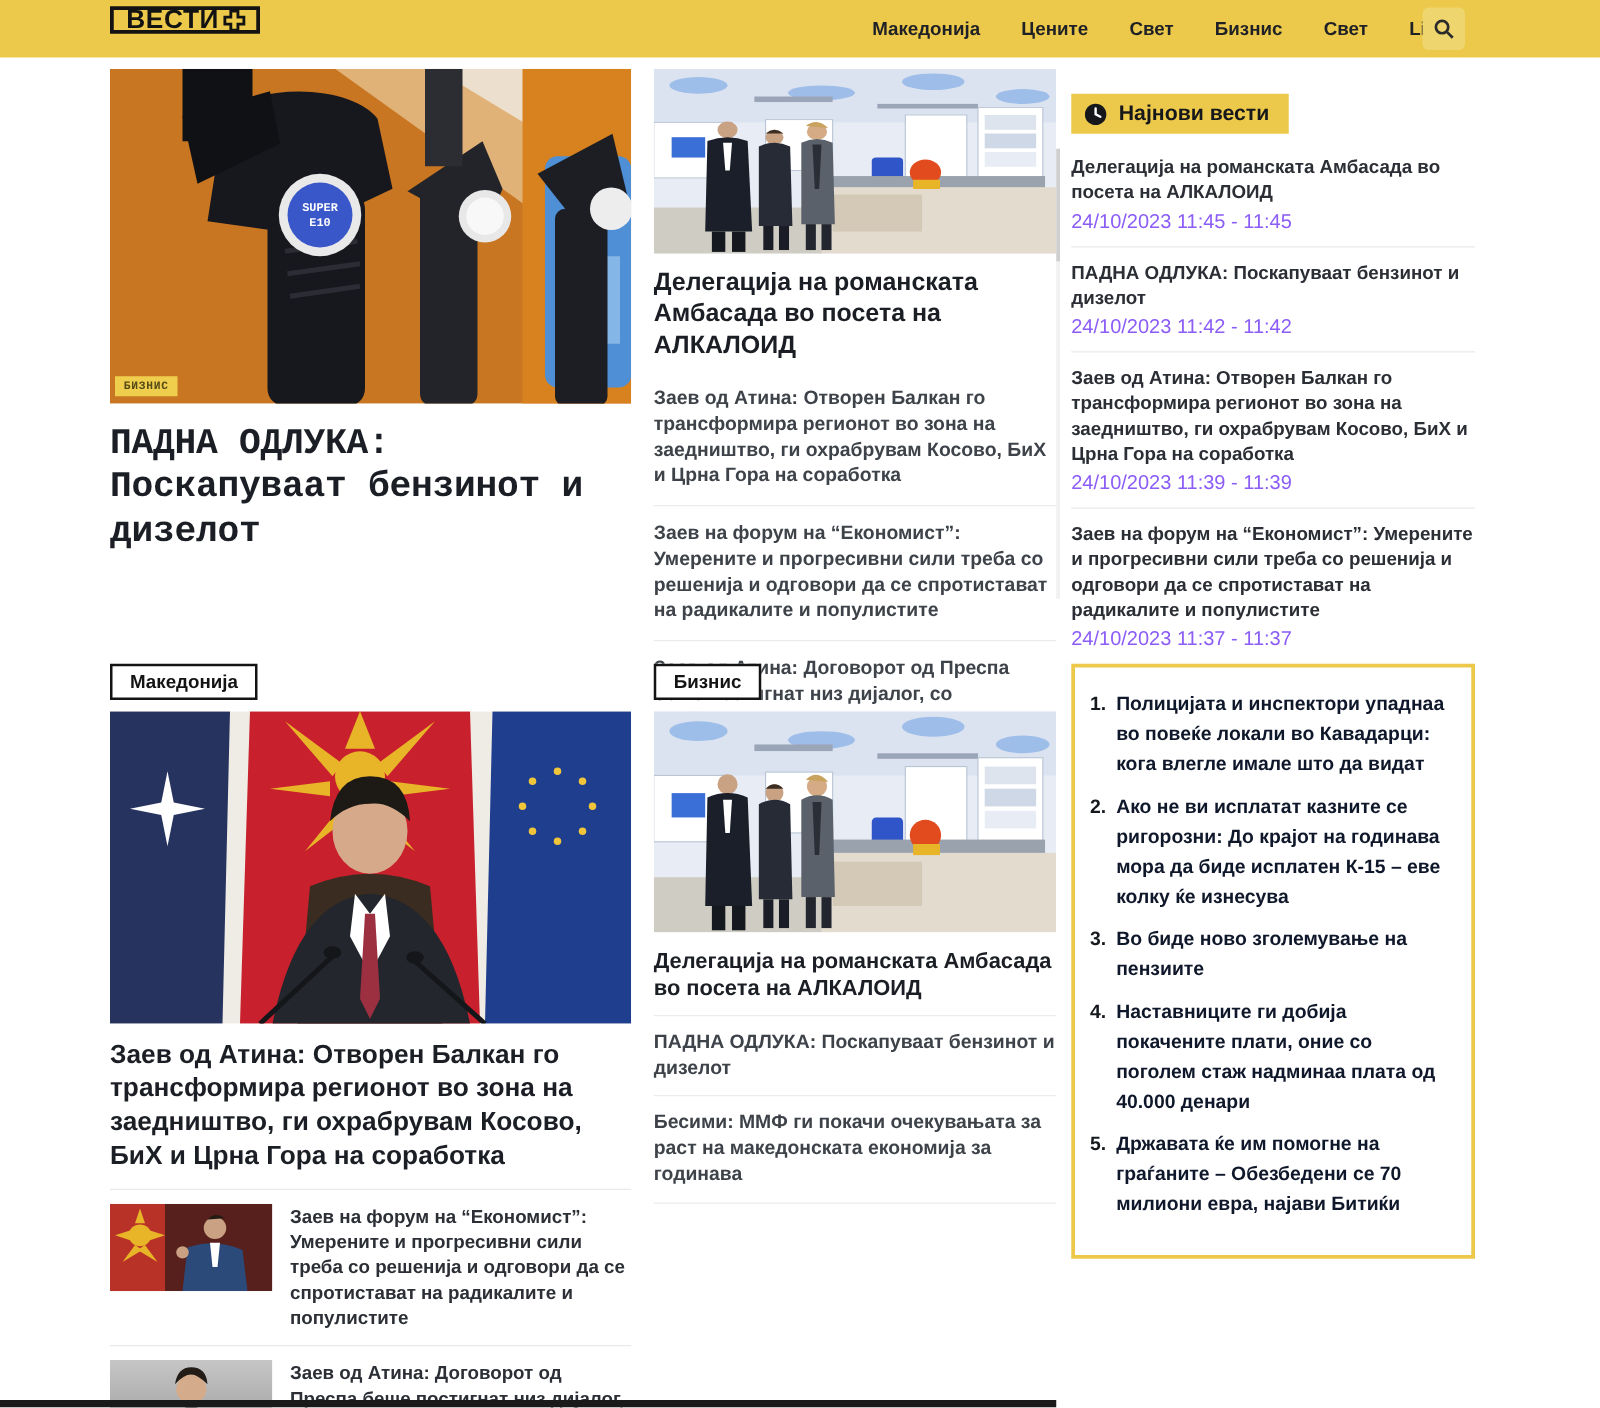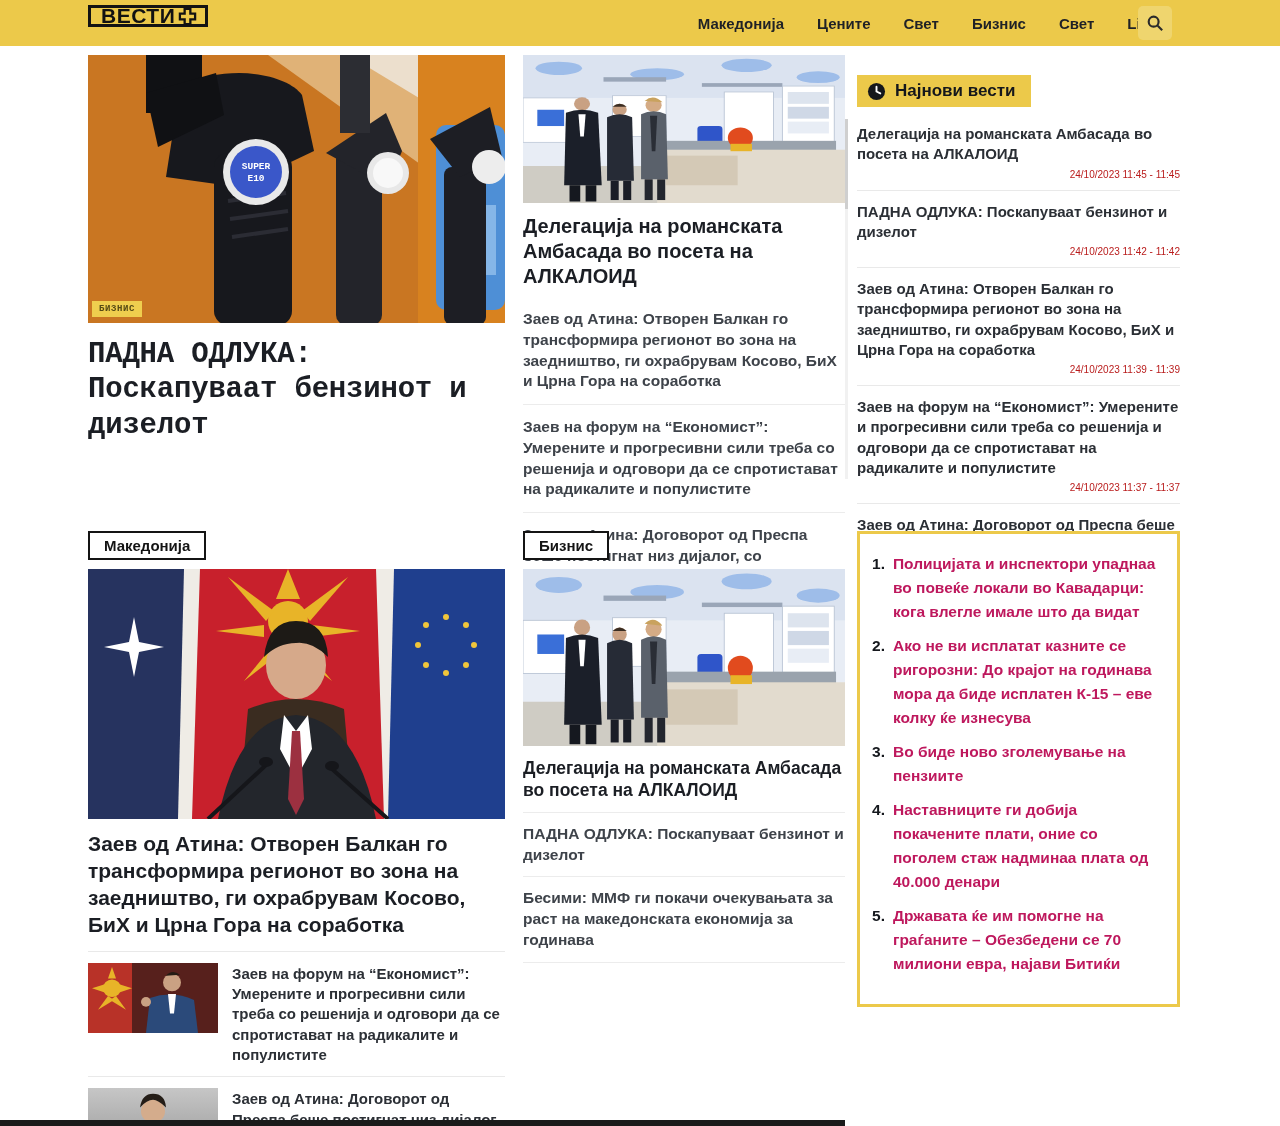--- a/index.html
+++ b/index.html
@@ -52,21 +52,21 @@
   
   .latest-badge {
     display:inline-flex; align-items:center; gap:9px; background:#ECC94A;
     padding:6px 16px 6px 10px; font-size:17px; font-weight:800; color:#15171b; cursor:default;
   }
   .latest-list { margin-top:6px; position:relative; }
   .latest-track { position:absolute; left:-12px; top:6px; width:3px; height:360px; background:#f1f1f1; }
   .latest-thumbbar { position:absolute; left:-12px; top:6px; width:3px; height:90px; background:#cfcfcf; }
   .ln-item { padding:11px 0 10px 0; border-bottom:1px solid #e9e9e9; cursor:pointer; }
   .ln-title { font-size:15px; font-weight:700; color:#2b2f35; line-height:1.35; }
-  .ln-time { margin-top:4px; font-size:10px; font-weight:500; color:#b91c1c;text-align:right; }
+  .ln-time { margin-top:4px; font-size:16px; font-weight:500; color:#8b5cf6; }
 
   
   .section-label {
     display:inline-block; border:2px solid #141414; background:#ffffff;
     padding:4px 14px; font-size:15px; font-weight:700; color:#141414; cursor:pointer;
   }
   .mac-img { margin-top:9px; height:250px; }
   .mac-headline { margin-top:12px; font-size:21px; line-height:1.28; font-weight:800; color:#1b1e24; cursor:pointer; }
   .thumb-list { margin-top:12px; border-top:1px solid #e9e9e9; }
   .thumb-item { display:flex; gap:14px; padding:11px 0; border-bottom:1px solid #e9e9e9; cursor:pointer; }
@@ -85,21 +85,21 @@
   
   .mostread { border:3px solid #ECC94A; background:#fff; }
   .mr-header { display:flex; align-items:stretch; height:29px; }
   .mr-label { background:#ECC94A; padding:5px 15px; font-size:15px; font-weight:800; color:#15171b; cursor:default; }
   .mr-spacer { flex:1; }
   .mr-tab { padding:5px 11px; font-size:14.5px; font-weight:600; color:#23262c; background:#efefef; margin-left:3px; cursor:pointer; white-space:nowrap; }
   .mr-tab.active { background:#ECC94A; font-weight:700; }
   .mr-body { padding:18px 14px 18px 12px; }
   .mr-list { list-style:none; counter-reset:mr; }
   .mr-list li { counter-increment:mr; display:flex; gap:8px; margin-bottom:10px;
-    font-size:15.5px; font-weight:700; color:#be185d; line-height:1.55; cursor:pointer; }
+    font-size:15.5px; font-weight:700; color:#0f172a; line-height:1.55; cursor:pointer; }
   .mr-list li::before { content:counter(mr) "."; font-weight:700; color:#15181d; }
 
   .bottom-strip { position:absolute; top:1120px; left:0; width:845px; height:6px; background:#1a1a1a; }
 </style>
 </head>
 <body>
 
 <div class="topbar">
   <div class="logo">
     <span class="logo-text">ВЕСТИ</span>

